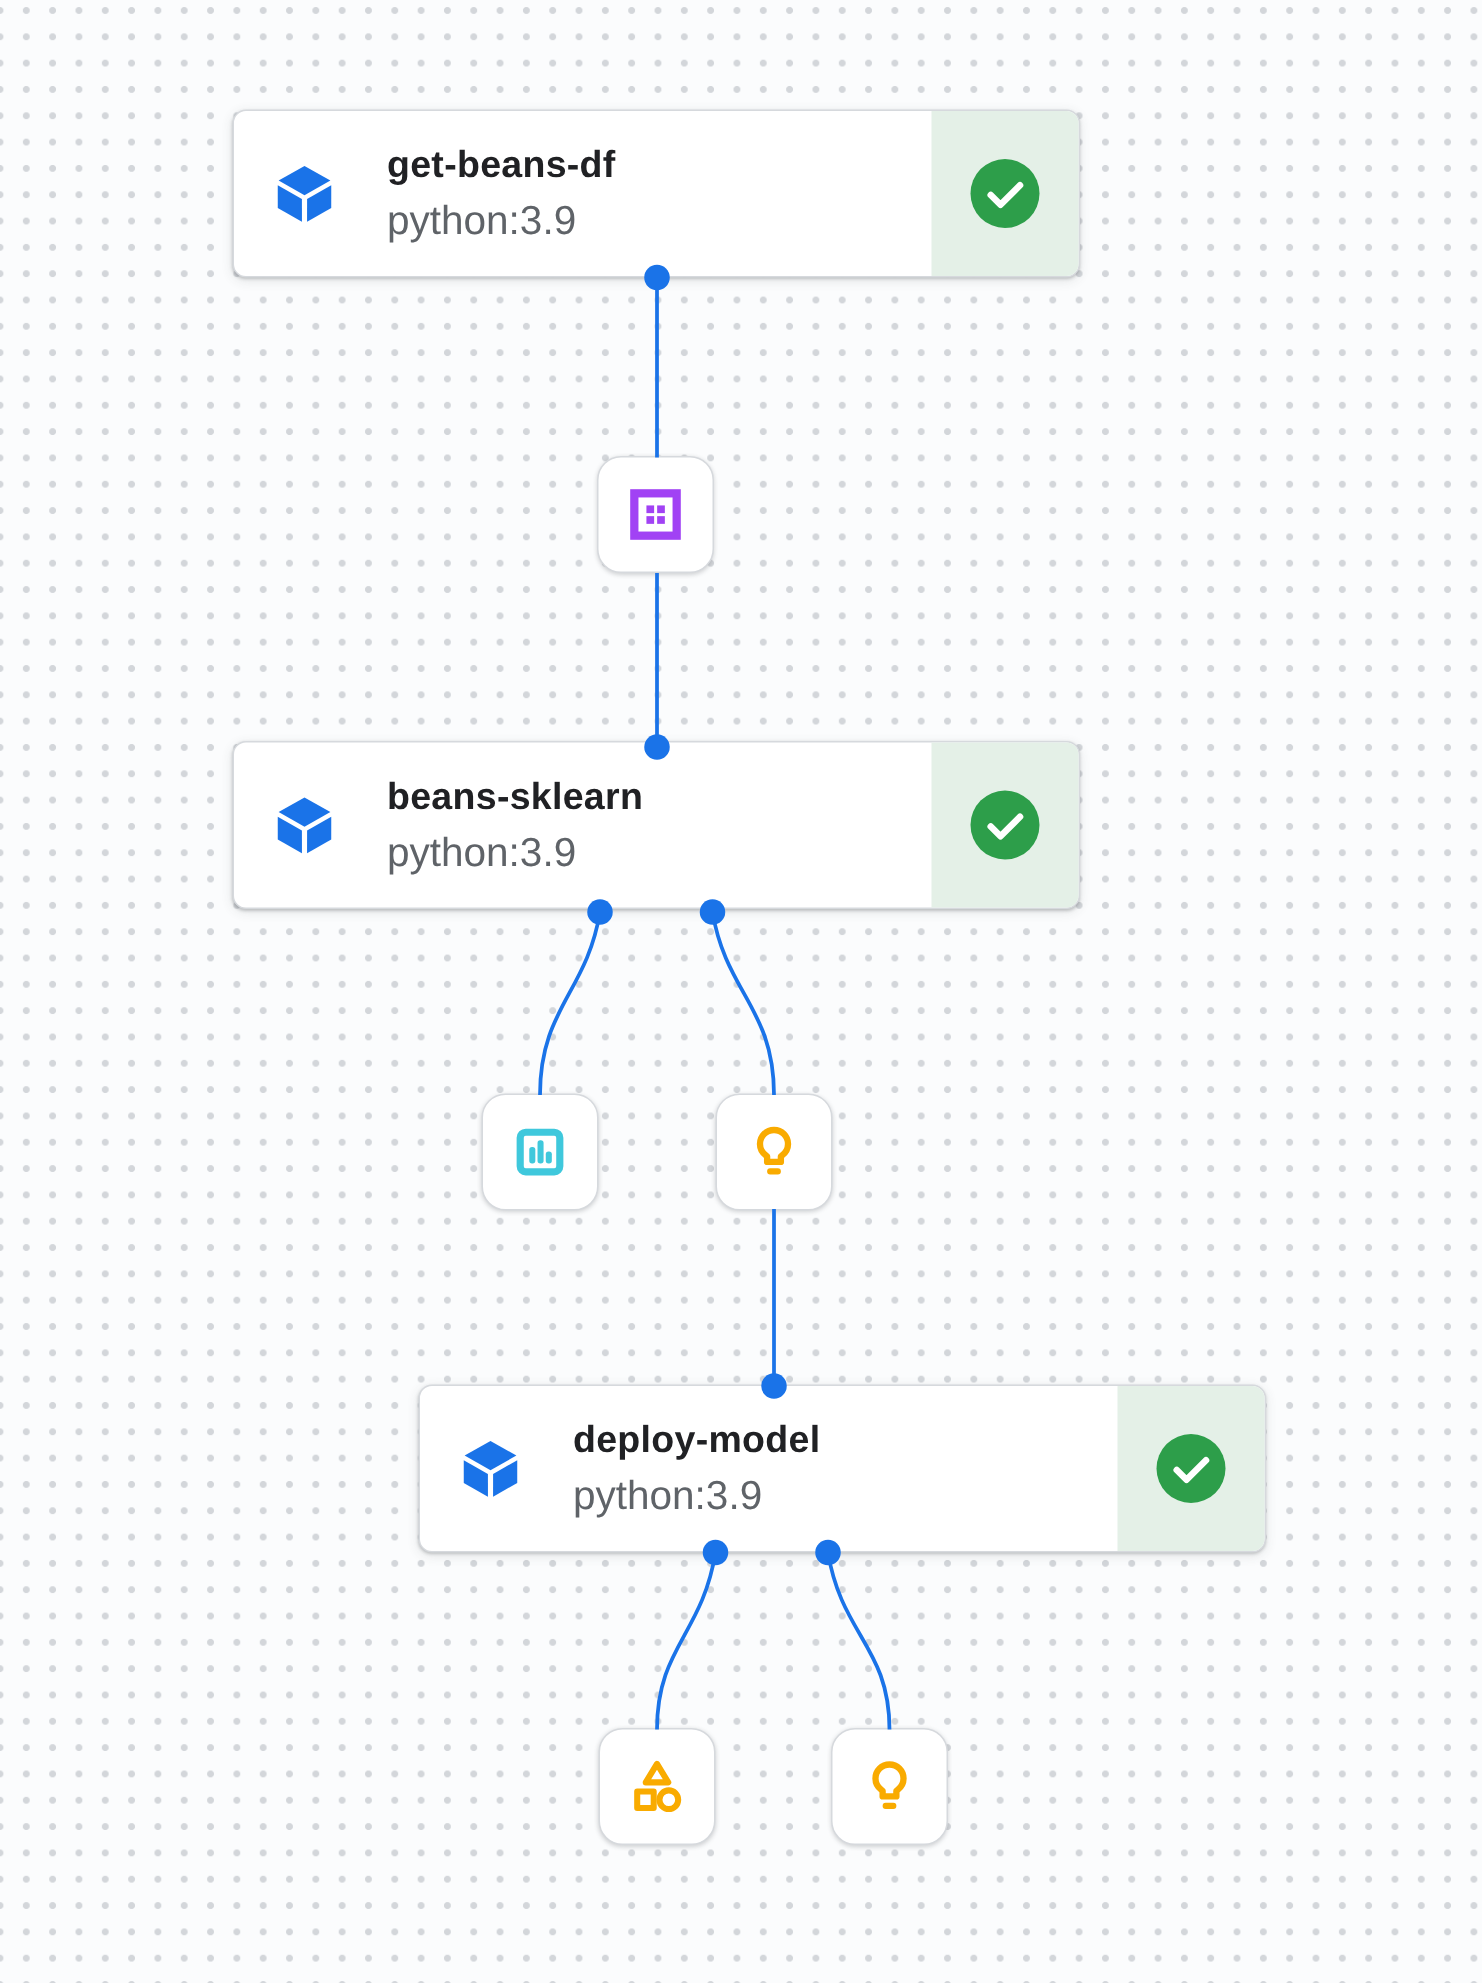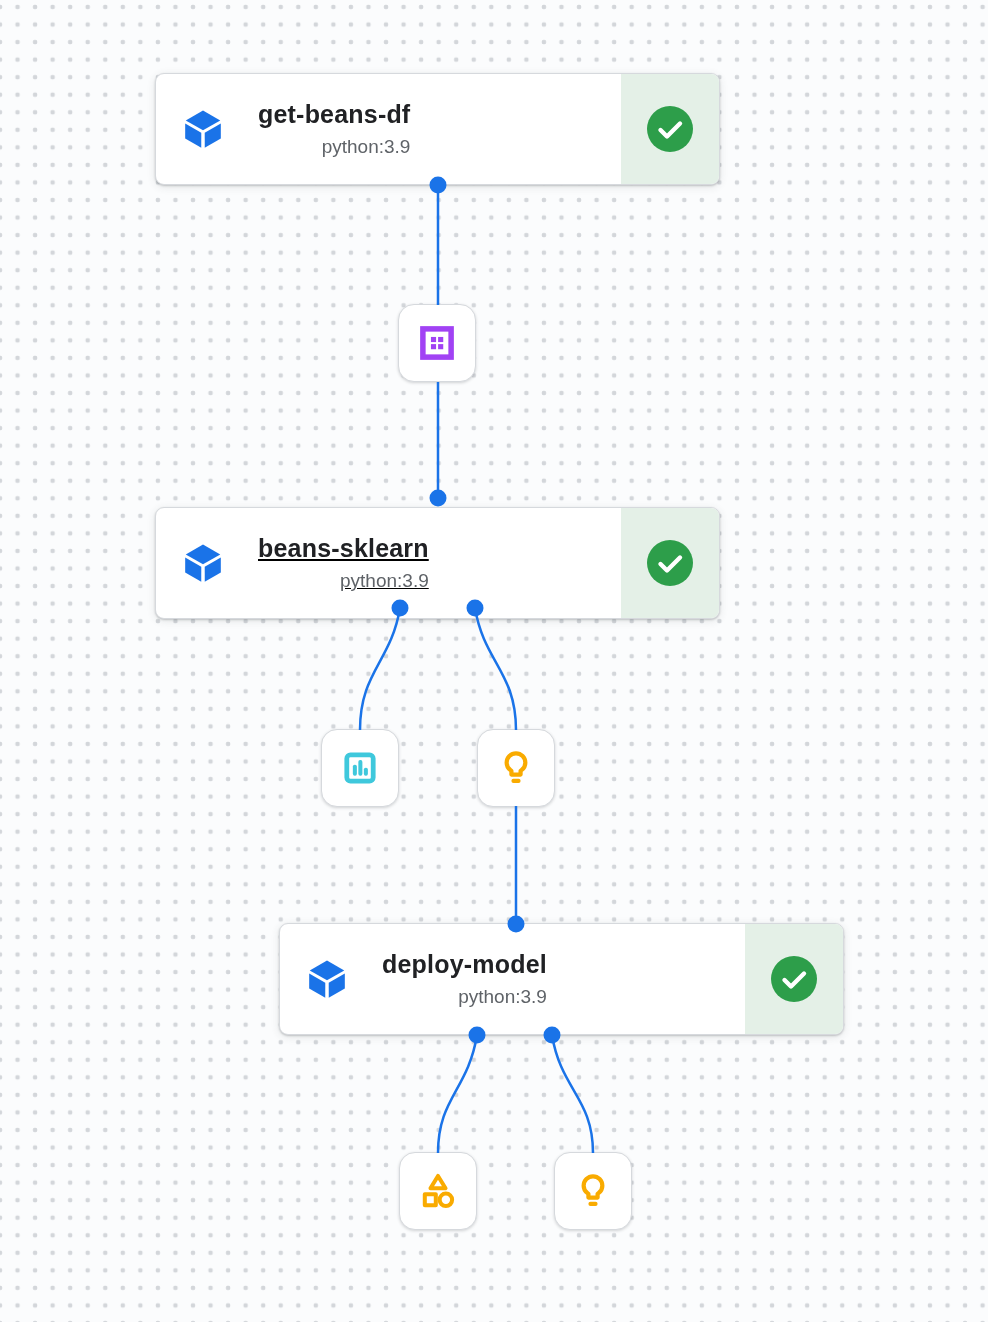--- a/index.html
+++ b/index.html
@@ -18,26 +18,26 @@
     background-position:-8.8px -1.8px;
   }
   .canvas{position:absolute;inset:0;}
   .edges{position:absolute;left:0;top:0;width:988px;height:1322px;z-index:5;pointer-events:none;}
   .edge{fill:none;stroke:var(--blue);stroke-width:2.5px;}
   .edge-dot{fill:var(--blue);}
   .task-node{
     position:absolute;width:565px;height:112px;background:#fff;
     border:1px solid var(--card-border);border-radius:9px;
     box-shadow:0 1px 2px rgba(60,64,67,.25), 0 2px 8px rgba(60,64,67,.12);
-    display:flex;align-items:center;z-index:2;box-sizing:border-box;text-align:right;
+    display:flex;align-items:center;z-index:2;box-sizing:border-box;
   }
   .task-icon{margin-left:24px;width:46px;height:46px;flex:0 0 auto;display:block;}
   .task-text{margin-left:32px;display:flex;flex-direction:column;}
   .task-title{font-size:25px;font-weight:bold;color:var(--title);letter-spacing:.2px;line-height:1.15;}
-  .task-subtitle{font-size:19px;color:var(--subtitle);margin-top:8px;line-height:1.1;}
+  .task-subtitle{font-size:27px;color:var(--subtitle);margin-top:8px;line-height:1.1;}
   .status-panel{
     position:absolute;right:0;top:0;height:100%;width:98px;
     background:var(--green-bg);border-radius:0 8px 8px 0;
     display:flex;align-items:center;justify-content:center;
   }
   .check-icon{width:48px;height:48px;display:block;}
   .check-circle{fill:var(--green);}
   .check-mark{fill:none;stroke:#fff;stroke-width:4.4;stroke-linecap:round;stroke-linejoin:round;}
   .artifact-node{
     position:absolute;width:78px;height:78px;background:#fff;
@@ -71,21 +71,21 @@
       <div class="task-subtitle">python:3.9</div>
     </div>
     <div class="status-panel">
       <svg class="check-icon" viewBox="0 0 48 48">
         <circle class="check-circle" cx="24" cy="24" r="23"></circle>
         <path class="check-mark" d="M14.5 25 L21 31.5 L34 18.5"></path>
       </svg>
     </div>
   </div>
 
-  <div class="task-node" style="left:155px;top:507px;text-decoration:underline;">
+  <div class="task-node" style="left:155px;top:494px;">
     <svg class="task-icon" viewBox="0 0 24 24">
       <path class="cube-face" d="M12 2.4 L21 7.5 L12 12.6 L3 7.5 Z"></path>
       <path class="cube-face" d="M2.7 9.1 L11.1 13.9 V21.8 L2.7 17 Z"></path>
       <path class="cube-face" d="M21.3 9.1 L12.9 13.9 V21.8 L21.3 17 Z"></path>
     </svg>
     <div class="task-text">
       <div class="task-title">beans-sklearn</div>
       <div class="task-subtitle">python:3.9</div>
     </div>
     <div class="status-panel">

